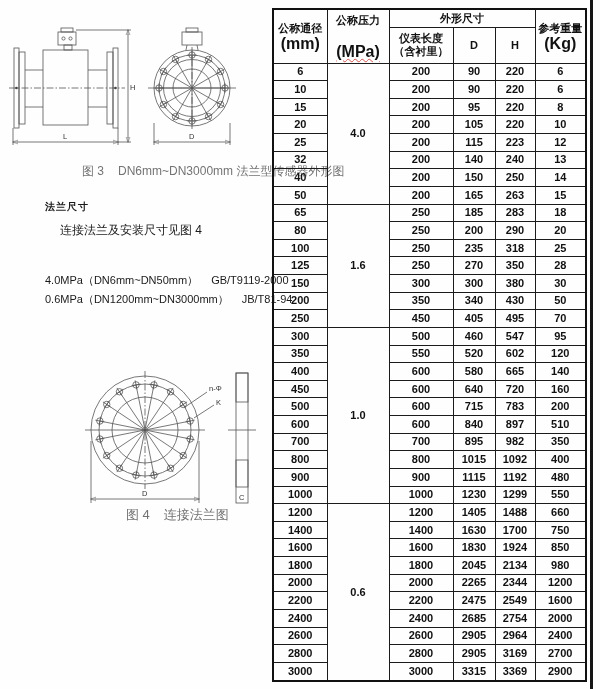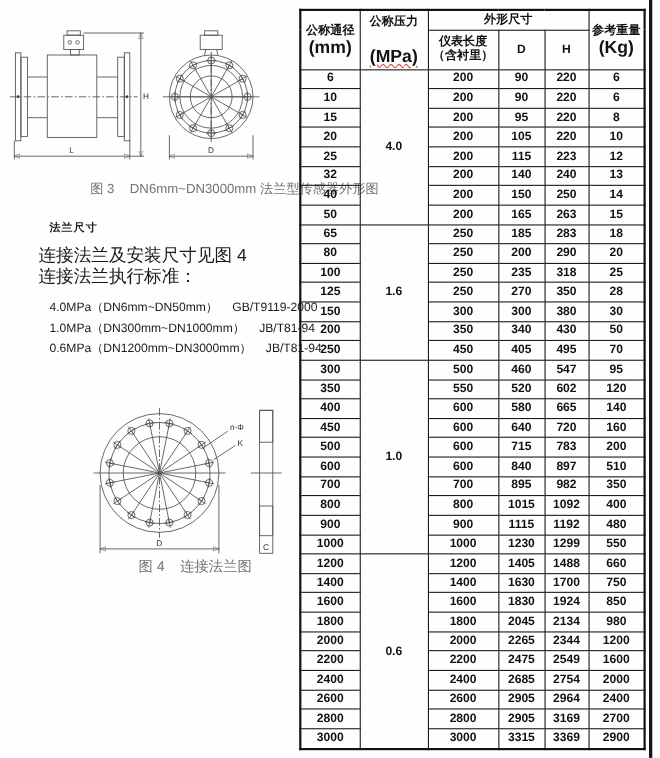--- a/index.html
+++ b/index.html
@@ -6,21 +6,21 @@
   .page{
     position:relative;width:600px;height:689px;background:#fefefe;
     font-family:"Liberation Sans",sans-serif;color:#1a1a1a;overflow:hidden;
   }
   
   .fig-caption{position:absolute;font-size:12px;color:#737373;white-space:nowrap;margin-left:44px;}
   .fig-caption .cap-label{margin-right:14px;}
   .fig3-cap{left:38px;top:163px;}
   .fig4-cap{left:82px;top:506px;font-size:13px;text-align:right;}
   .section-heading{position:absolute;left:45px;top:200px;font-size:10px;font-weight:bold;letter-spacing:1px;}
-  .info-line{position:absolute;left:35px;font-size:16px;white-space:nowrap;}
+  .info-line{position:absolute;left:60px;font-size:12px;white-space:nowrap;}
   .info-1{top:222px;}
   .info-2{top:241px;}
   .standards{position:absolute;left:45px;top:257px;font-size:11px;line-height:18.5px;white-space:nowrap;margin-top:14px;}
   .std-line .std-code{margin-left:13px;}
   
   table.dim-table{
     position:absolute;left:272px;top:8px;width:313px;height:674px;
     border-collapse:collapse;table-layout:fixed;
     font-family:"Liberation Sans",sans-serif;font-size:11px;font-weight:bold;color:#111;
     border:2px solid #111;
@@ -157,28 +157,24 @@
     <line x1="149" y1="127" x2="225" y2="127" marker-start="url(#arr1)" marker-end="url(#arr1)"></line>
     <text x="184" y="124">D</text>
   </svg>
 
   <div class="fig-caption fig3-cap">
     <span class="cap-label">图 3</span><span>DN6mm~DN3000mm 法兰型传感器外形图</span>
   </div>
 
   <div class="section-heading">法兰尺寸</div>
   <div class="info-line info-1">连接法兰及安装尺寸见图 4</div>
-  <div class="info-line info-2">连接法兰执行标准：</div>
 
   <div class="standards">
     <div class="std-line">
       <span>4.0MPa（DN6mm~DN50mm）</span><span class="std-code">GB/T9119-2000</span>
-    </div>
-    <div class="std-line">
-      <span>1.0MPa（DN300mm~DN1000mm）</span><span class="std-code">JB/T81-94</span>
     </div>
     <div class="std-line">
       <span>0.6MPa（DN1200mm~DN3000mm）</span><span class="std-code">JB/T81-94</span>
     </div>
   </div>
 
   <svg class="svg-fig4" width="200" height="165" viewBox="0 0 200 165">
     <defs>
       <marker id="arr2" viewBox="0 0 10 10" refX="9" refY="5" markerWidth="7" markerHeight="7" orient="auto-start-reverse">
         <path d="M0 1.5 L10 5 L0 8.5 z" fill="#555" stroke="none"></path>

